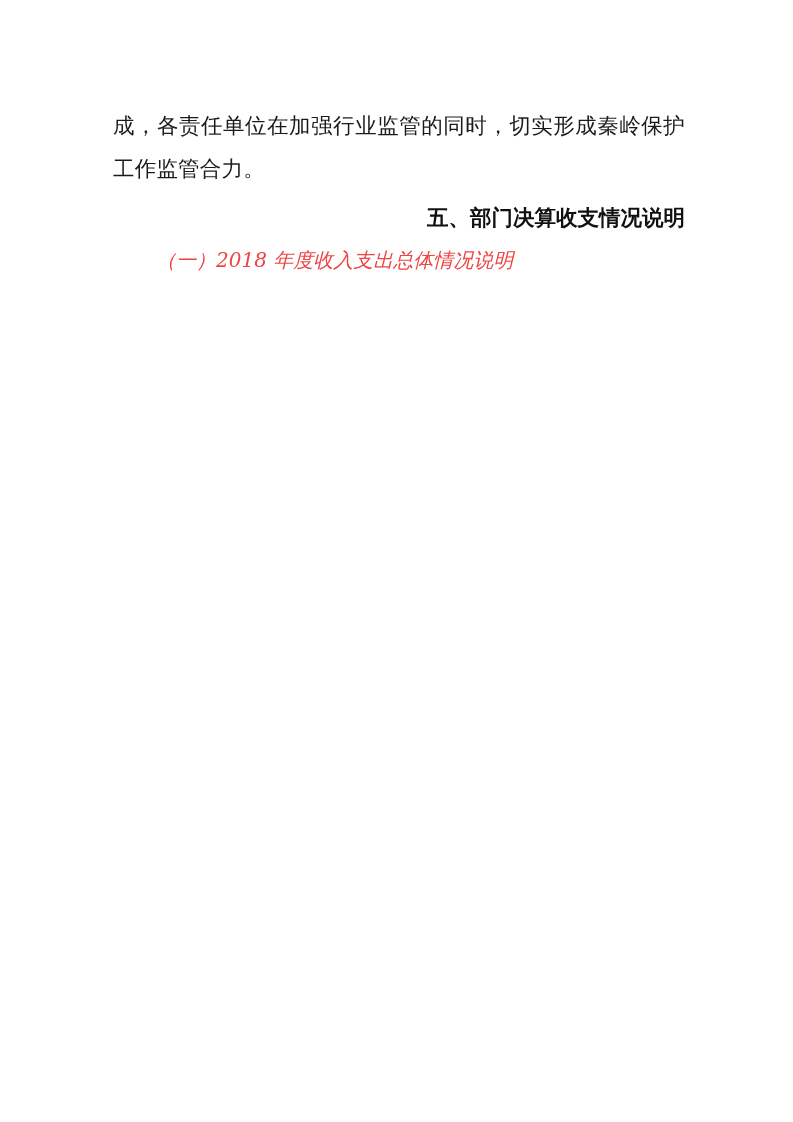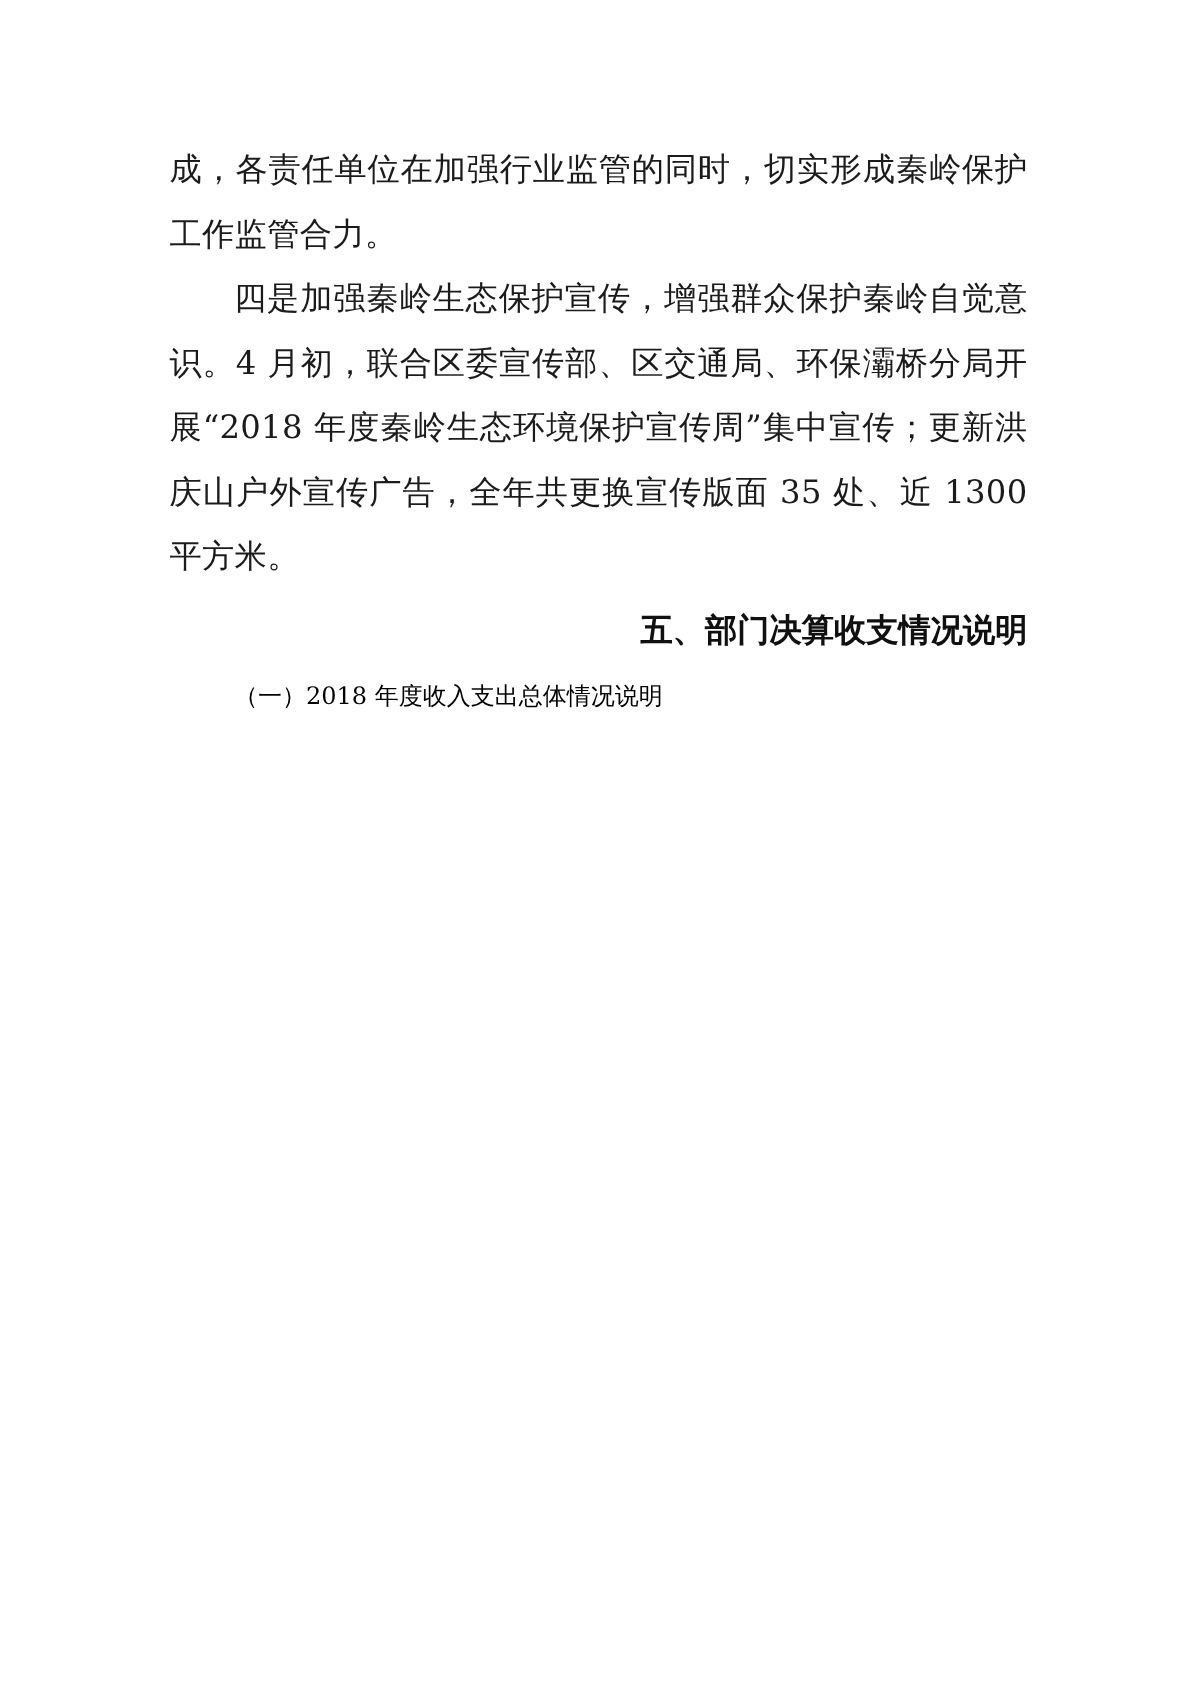--- a/index.html
+++ b/index.html
@@ -18,21 +18,21 @@
     position: relative;
     width: 793px;
     height: 1122px;
     box-sizing: border-box;
     background: #ffffff;
     overflow: hidden;
   }
   .content {
     position: absolute;
     left: 113px;
-    top: 92px;
+    top: 104px;
     width: 572px;
   }
   .para {
     font-size: 21.5px;
     line-height: 43px;
     letter-spacing: 0.2px;
     text-align: justify;
     text-justify: inter-ideograph;
     margin: 0 0 0 0;
     color: #1b1b1b;
@@ -43,38 +43,38 @@
   .heading {
     font-size: 21.5px;
     line-height: 43px;
     font-weight: bold;
     text-indent: 43px;
     margin: 0;
     color: #101010;
     text-align: right;
   }
   .subheading {
-    font-size: 16px;
+    font-size: 20px;
     line-height: 43px;
     text-indent: 43px;
     margin: 0;
-    color: #000000;
+    color: #ef4444;
+    font-style: italic;
   }
   .spacer-sm { height: 6px; }
 </style>
 </head>
 <body>
 
 <div class="page">
   <div class="content">
 
     <p class="para">成，各责任单位在加强行业监管的同时，切实形成秦岭保护工作监管合力。</p>
 
 
-    <p class="para indent">四是加强秦岭生态保护宣传，增强群众保护秦岭自觉意识。4 月初，联合区委宣传部、区交通局、环保灞桥分局开展“2018 年度秦岭生态环境保护宣传周”集中宣传；更新洪庆山户外宣传广告，全年共更换宣传版面 35 处、近 1300 平方米。</p>
 
 
     <div class="spacer-sm"></div>
 
     <p class="heading">五、部门决算收支情况说明</p>
 
     <p class="subheading">（一）2018 年度收入支出总体情况说明</p>
 
   </div>
 </div>

